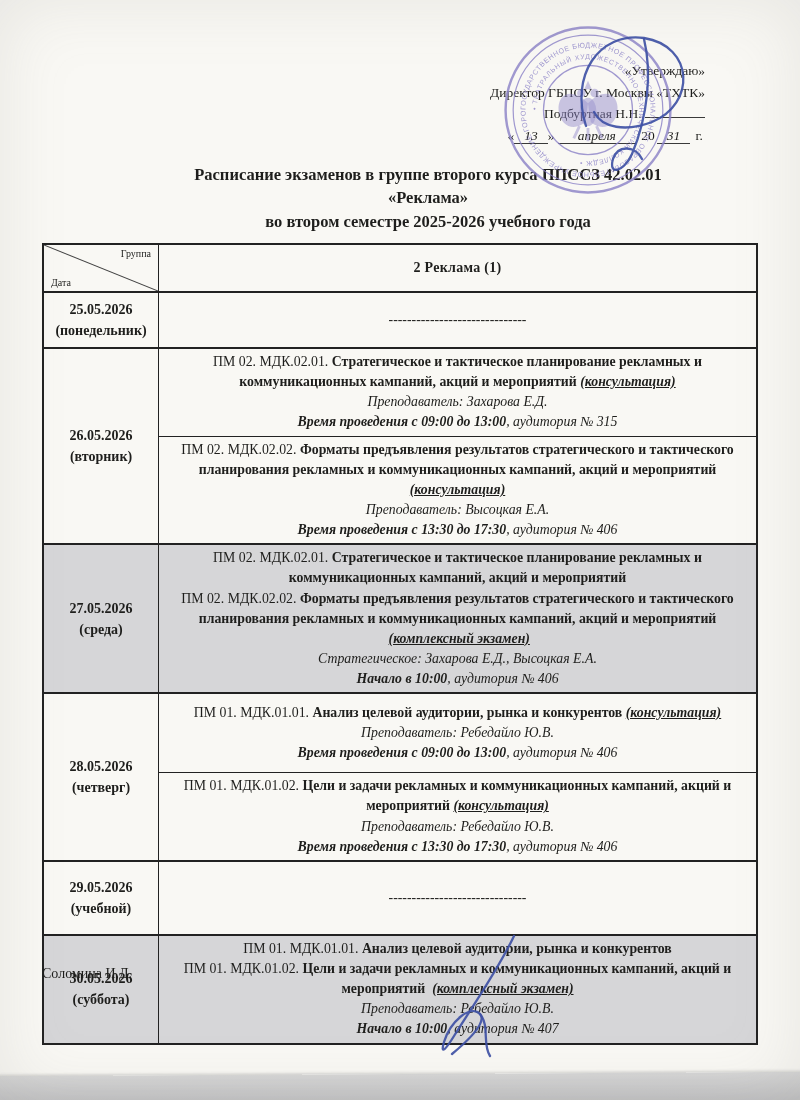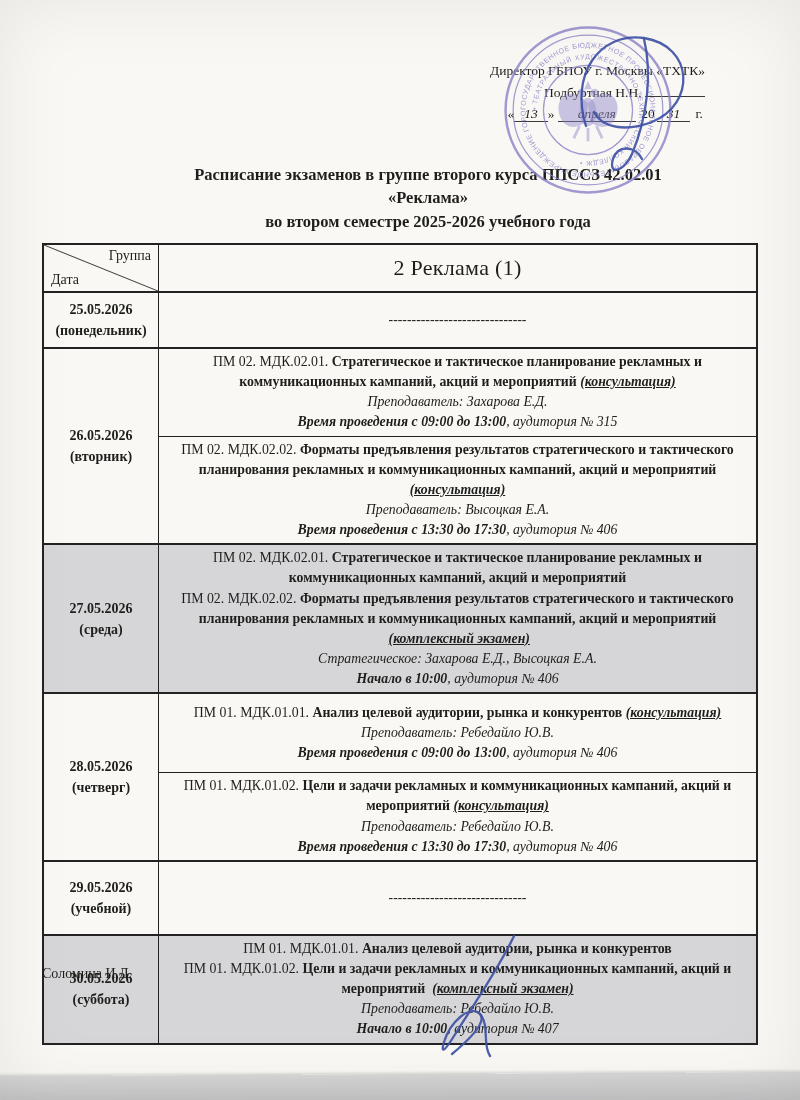--- a/index.html
+++ b/index.html
@@ -45,25 +45,25 @@
   .sig-top{position:absolute;left:556px;top:16px;width:170px;height:165px;z-index:4;}
   .sig-bottom{position:absolute;left:402px;top:932px;width:140px;height:135px;z-index:4;}
 
   
   table.sched{
     position:absolute;top:243px;left:42px;width:716px;z-index:1;
     border-collapse:collapse;border:2.4px solid var(--border);
   }
   table.sched th,table.sched td{border:1.6px solid var(--border);}
   table.sched tr.group-start td{border-top-width:2.2px;}
-  th.corner{width:110px;height:46px;position:relative;padding:0;font-weight:normal;font-size:14px;}
+  th.corner{width:110px;height:46px;position:relative;padding:0;font-weight:normal;font-size:10px;}
   .corner-group{position:absolute;top:3px;right:7px;}
   .corner-date{position:absolute;bottom:3px;left:7px;}
   .corner-diag{position:absolute;inset:0;width:100%;height:100%;}
-  th.group-h{font-size:22px;font-weight:normal;letter-spacing:.3px;}
+  th.group-h{font-size:14px;font-weight:bold;letter-spacing:.3px;}
   td.date-cell{
     width:110px;text-align:center;vertical-align:middle;
     font-weight:bold;font-size:14px;line-height:1.5;padding:2px;
   }
   td.content-cell{
     text-align:center;vertical-align:middle;
     font-size:13.8px;line-height:1.46;padding:3px 12px;
   }
   tr.shaded td{background:var(--shade);}
   .s-r{font-weight:normal;}
@@ -90,20 +90,21 @@
   }
   .vignette{position:absolute;inset:0;z-index:6;pointer-events:none;
     box-shadow:inset 0 0 70px rgba(120,118,110,.14);}
 </style>
 </head>
 <body>
 
 <div class="page">
 
   <div class="approval">
+    <div>«Утверждаю»</div>
     <div>Директор ГБПОУ г. Москвы «ТХТК»</div>
     <div><span>Подбуртная Н.Н.</span> <span class="sigline"></span></div>
     <div>
       <span>«</span><span class="fill">13</span><span>»</span>
       <span class="fill month">апреля</span>
       <span class="yr">20</span><span class="fill">31</span>
       <span class="yr">г.</span>
     </div>
   </div>
 

